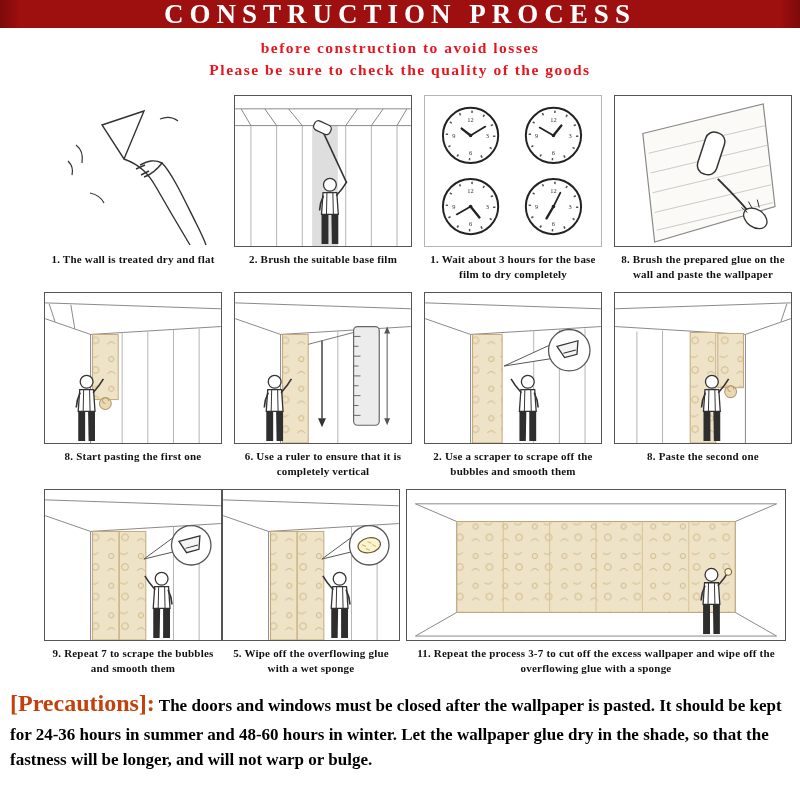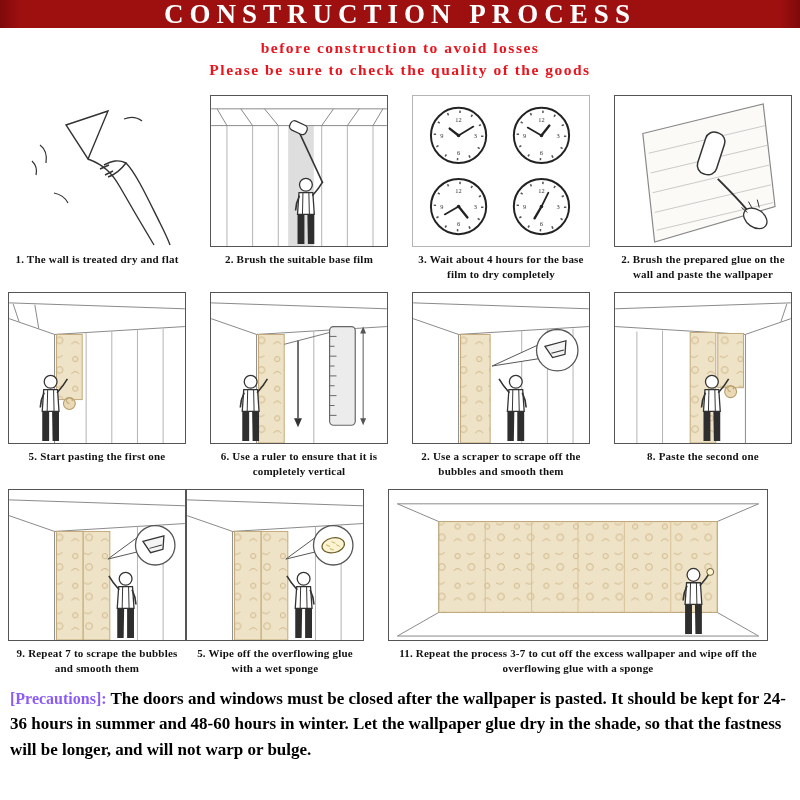--- a/index.html
+++ b/index.html
@@ -7,34 +7,34 @@
   body { height:800px; overflow:hidden; }
 
   .banner { height:28px; background:linear-gradient(90deg,#7e0a0a 0%,#9e0f10 2.5%,#9e0f10 97.5%,#7e0a0a 100%);
             display:flex; align-items:center; justify-content:center; }
   .banner h1 { color:#ffffff; font-size:27px; font-weight:bold; letter-spacing:6px; }
 
   .warning { text-align:center; color:#e8141e; font-weight:bold; font-size:15.5px;
              letter-spacing:1.5px; margin-top:9px; line-height:1.45; }
 
   .rows { padding:4px 8px 0; }
-  .row { display:flex; justify-content:space-between; align-items:flex-start; margin-top:9px; }
+  .row { display:flex; justify-content:space-between; align-items:flex-start; margin-top:9px;margin-left:36px; }
   .step { display:flex; flex-direction:column; align-items:center; width:178px; }
   .step.wide { width:460px; }
   .art { width:178px; height:152px; border:1px solid #555; background:#fff; }
   .step.wide .art { width:380px; }
   .art.plain { border:none; }
   .art.light { border-color:#b5b5b5; }
   .art svg { display:block; width:100%; height:100%; }
   .cap { font-weight:bold; font-size:11px; line-height:1.4; text-align:center;
          margin-top:5px; letter-spacing:0.2px; max-width:184px; color:#111; }
   .step.wide .cap { max-width:382px; }
 
   .precautions { margin:10px 10px 0; font-weight:bold; font-size:17px; line-height:1.48; color:#000; }
-  .plabel { color:#8b5cf6; font-size:16px; }
+  .plabel { color:#c2410c; font-size:24px; }
 </style>
 </head>
 <body>
 
 <svg width="0" height="0" style="position:absolute" aria-hidden="true">
 <defs>
   <pattern id="wp" width="30" height="30" patternUnits="userSpaceOnUse">
     <rect width="30" height="30" fill="#eee3c6"></rect>
     <g fill="none" stroke="#d2b88c" stroke-width="1">
       <circle cx="7" cy="7" r="2.6"></circle>
@@ -180,21 +180,21 @@
                   <text x="130" y="132">6</text>
                   <text x="147" y="114.5">3</text>
                   <text x="113" y="114.5">9</text>
                 <line x1="130" y1="112" x2="123" y2="124" stroke="#222" stroke-width="2.4" stroke-linecap="round"></line>
                 <line x1="130" y1="112" x2="137" y2="98" stroke="#222" stroke-width="1.8" stroke-linecap="round"></line>
                 <circle cx="130" cy="112" r="1.8" fill="#222"></circle>
               </g>
             </g>
           </svg>
         </div>
-        <figcaption class="cap">3. Wait about 4 hours for the base film to dry completely</figcaption>
+        <figcaption class="cap">1. Wait about 3 hours for the base film to dry completely</figcaption>
       </figure>
 
       <figure class="step">
         <div class="art">
           <svg viewBox="0 0 178 152">
             <path d="M28,38 L150,8 L162,112 L40,148 Z" fill="#fbfaf7" stroke="#888" stroke-width="1.2"></path>
             <g stroke="#c9c9c9" stroke-width="1">
               <line x1="34" y1="58" x2="152" y2="30"></line>
               <line x1="36" y1="78" x2="154" y2="50"></line>
               <line x1="38" y1="98" x2="156" y2="70"></line>
@@ -202,21 +202,21 @@
               <line x1="42" y1="136" x2="160" y2="108"></line>
             </g>
             <g transform="translate(96,62) rotate(18)">
               <rect x="-10" y="-26" width="20" height="44" rx="9" fill="#fff" stroke="#333" stroke-width="1.5"></rect>
             </g>
             <path d="M104,84 C116,96 126,106 134,116" stroke="#333" stroke-width="2" fill="none"></path>
             <ellipse cx="142" cy="124" rx="13" ry="9" transform="rotate(35 142 124)" fill="#fff" stroke="#333" stroke-width="1.3"></ellipse>
             <path d="M134,118 l-6,-5 M139,114 l-4,-7 M146,113 l-2,-8" stroke="#333" fill="none"></path>
           </svg>
         </div>
-        <figcaption class="cap">2. Brush the prepared glue on the wall and paste the wallpaper</figcaption>
+        <figcaption class="cap">8. Brush the prepared glue on the wall and paste the wallpaper</figcaption>
       </figure>
 
     </div>
 
     <div class="row">
 
       <figure class="step">
         <div class="art">
           <svg viewBox="0 0 178 152">
             <g stroke="#888" fill="none">
@@ -230,21 +230,21 @@
               <line x1="78" y1="40" x2="78" y2="152"></line>
               <line x1="104" y1="39" x2="104" y2="152"></line>
               <line x1="130" y1="37" x2="130" y2="152"></line>
               <line x1="156" y1="36" x2="156" y2="152"></line>
             </g>
             <rect x="48" y="42" width="26" height="66" fill="url(#wp)" stroke="#c2a877"></rect>
             <use href="#roll" transform="translate(61,112)"></use>
             <use href="#figperson" transform="translate(42,150)"></use>
           </svg>
         </div>
-        <figcaption class="cap">5. Start pasting the first one</figcaption>
+        <figcaption class="cap">8. Start pasting the first one</figcaption>
       </figure>
 
       <figure class="step">
         <div class="art">
           <svg viewBox="0 0 178 152">
             <g stroke="#888" fill="none">
               <path d="M0,26 L46,42 L178,34"></path>
               <path d="M0,10 L178,16"></path>
               <line x1="46" y1="42" x2="46" y2="152"></line>
             </g>

